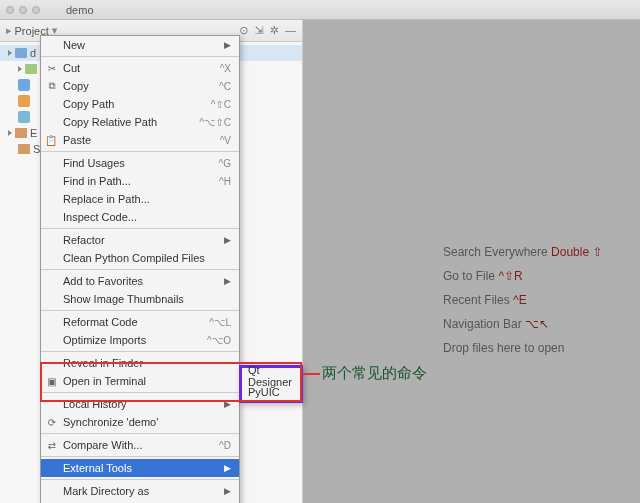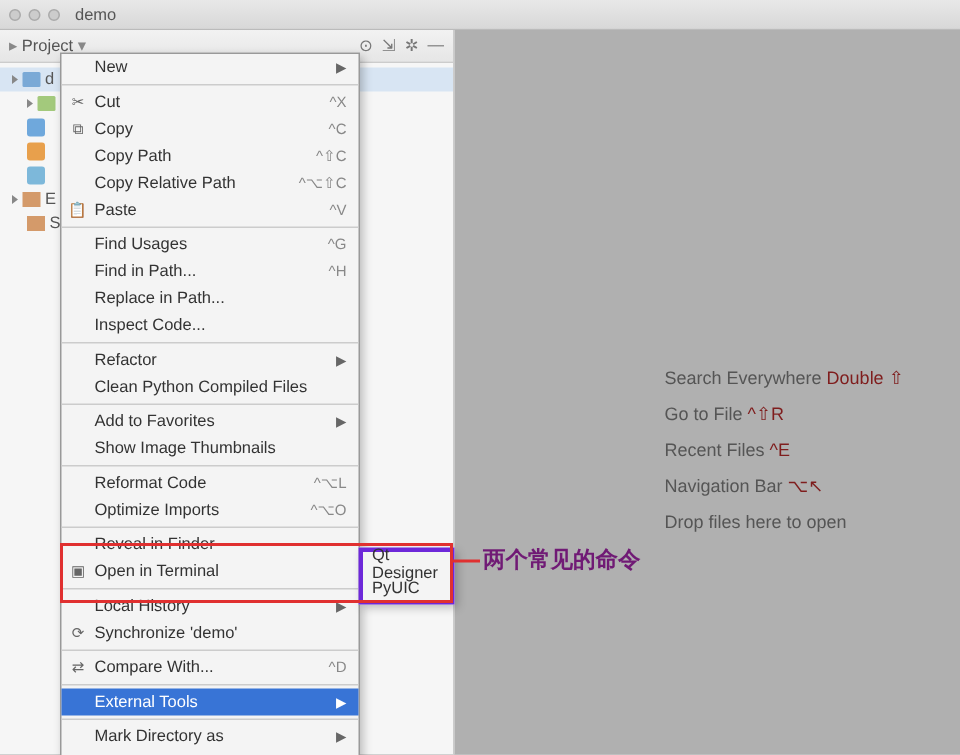--- a/index.html
+++ b/index.html
@@ -2,21 +2,21 @@
 <html><head>
 <meta charset="utf-8">
 <style>
 * { margin: 0; padding: 0; box-sizing: border-box; font-family: -apple-system, "Helvetica Neue", Arial, sans-serif; }
 body { width: 640px; height: 503px; background: #b0b0b0; overflow: hidden; font-size: 11px; color: #333; }
 
 .window { width: 640px; height: 503px; background: #fff; display: flex; flex-direction: column; }
 .titlebar { height: 20px; background: linear-gradient(#e8e8e8,#d8d8d8); border-bottom: 1px solid #bbb; display: flex; align-items: center; padding: 0 6px; }
 .dots { display: flex; gap: 5px; margin-right: 10px; }
 .dot { width: 8px; height: 8px; border-radius: 50%; background: #ccc; border: 1px solid #aaa; }
-.titletext { font-size: 11px; color: #555; }
+.titletext { font-size: 11px; color: #555; margin-left: 16px; }
 
 .body { display: flex; flex: 1; position: relative; }
 .sidebar { width: 303px; background: #f6f6f6; border-right: 1px solid #ccc; display: flex; flex-direction: column; }
 .sb-header { height: 22px; background: linear-gradient(#f2f2f2,#e6e6e6); border-bottom: 1px solid #ccc; display: flex; align-items: center; padding: 0 6px; font-size: 11px; color: #555; }
 .sb-header .right { margin-left: auto; display: flex; gap: 6px; color: #777; }
 .sb-header .right span { cursor: pointer; }
 .tree { padding: 3px 0; font-size: 11px; color: #555; }
 .tree-row { display: flex; align-items: center; height: 16px; padding-left: 8px; gap: 3px; }
 .tree-row .disc { width: 0; height: 0; border-left: 4px solid #888; border-top: 3px solid transparent; border-bottom: 3px solid transparent; }
 .tree-row .folder { width: 12px; height: 10px; background: #7aa9d6; border-radius: 1px; }
@@ -34,21 +34,21 @@
 .ctx .item .sc { margin-left: auto; color: #888; font-size: 10px; }
 .ctx .item .arr { margin-left: auto; font-size: 9px; color: #666; }
 .ctx .item.hover .arr { color: #fff; }
 .ctx .sep { height: 1px; background: #ccc; margin: 2px 0; }
 
 .submenu { position: absolute; left: 239px; top: 365px; width: 64px; background: #f4f4f4; border: 3px solid #6d28d9; box-shadow: 2px 2px 6px rgba(0,0,0,.25); font-size: 11px; z-index: 11; }
 .submenu .item { height: 16px; padding: 0 6px; display: flex; align-items: center; }
 
 .redbox1 { position: absolute; left: 40px; top: 362px; width: 262px; height: 40px; border: 2px solid #e03030; z-index: 20; pointer-events: none; }
 .redline { position: absolute; left: 302px; top: 373px; width: 18px; height: 2px; background: #e03030; z-index: 20; }
-.redtext { position: absolute; left: 322px; top: 364px; color: #701a75; font-size: 15px; font-weight: 700; z-index: 20; }
+.redtext { position: absolute; left: 322px; top: 364px; color: #14532d; font-size: 15px; font-weight: 400; z-index: 20; }
 </style>
 </head>
 <body>
 
 <div class="window">
   <div class="titlebar">
     <div class="dots">
       <div class="dot"></div>
       <div class="dot"></div>
       <div class="dot"></div>

